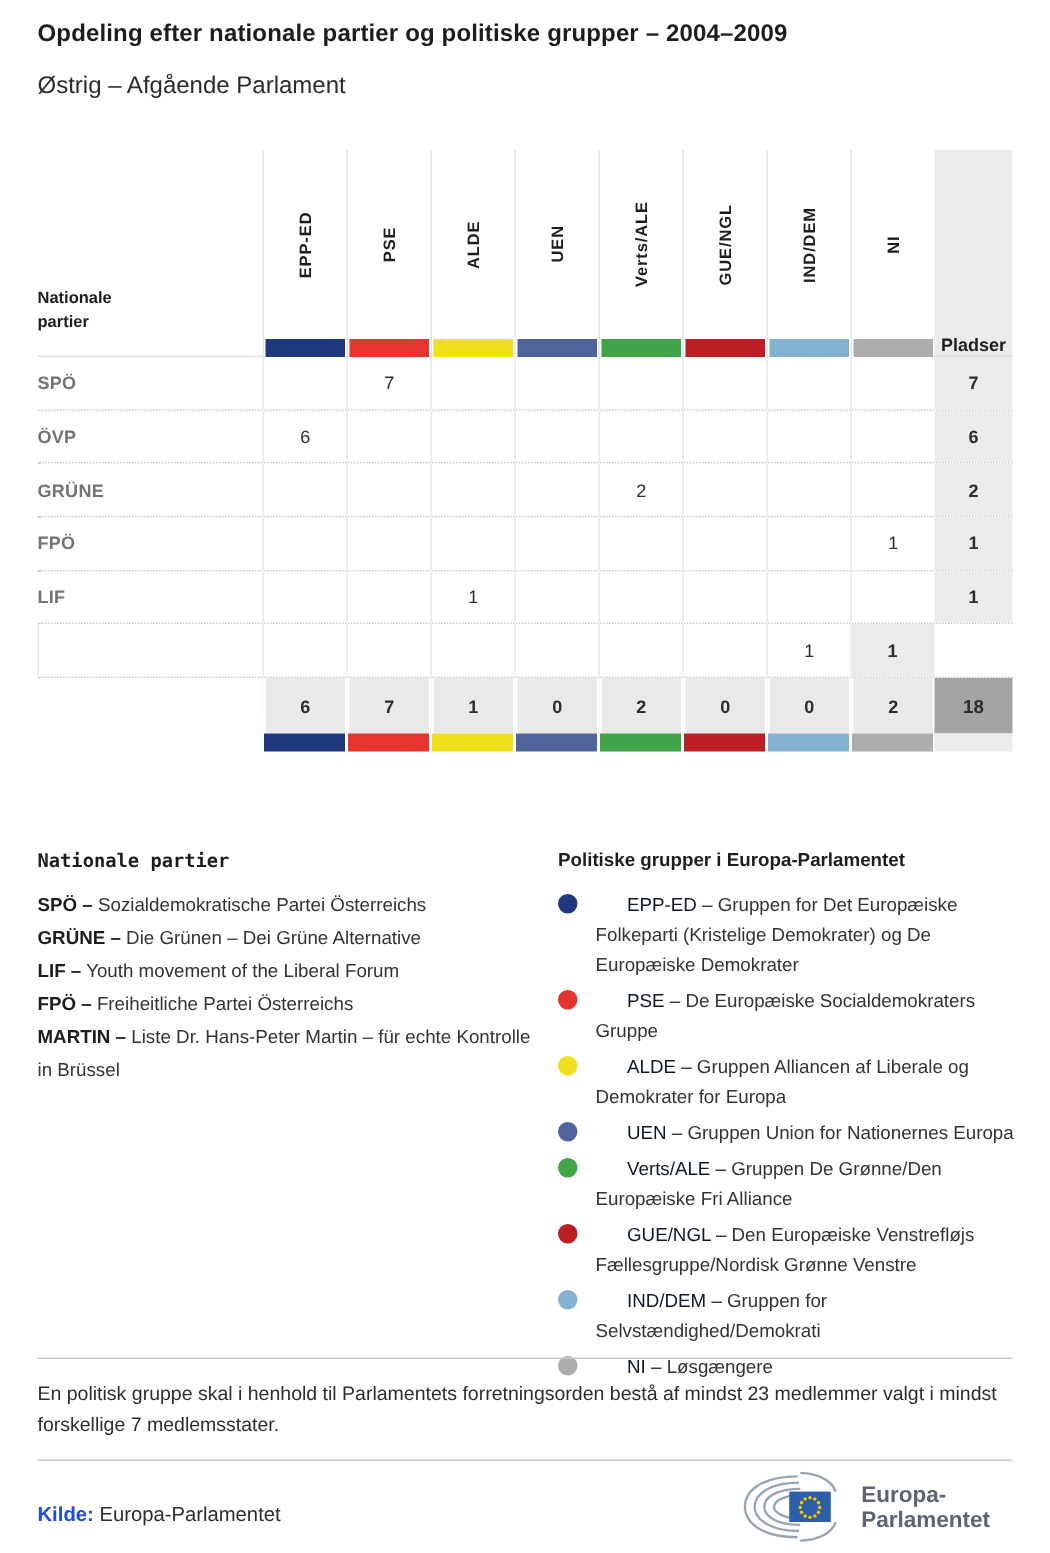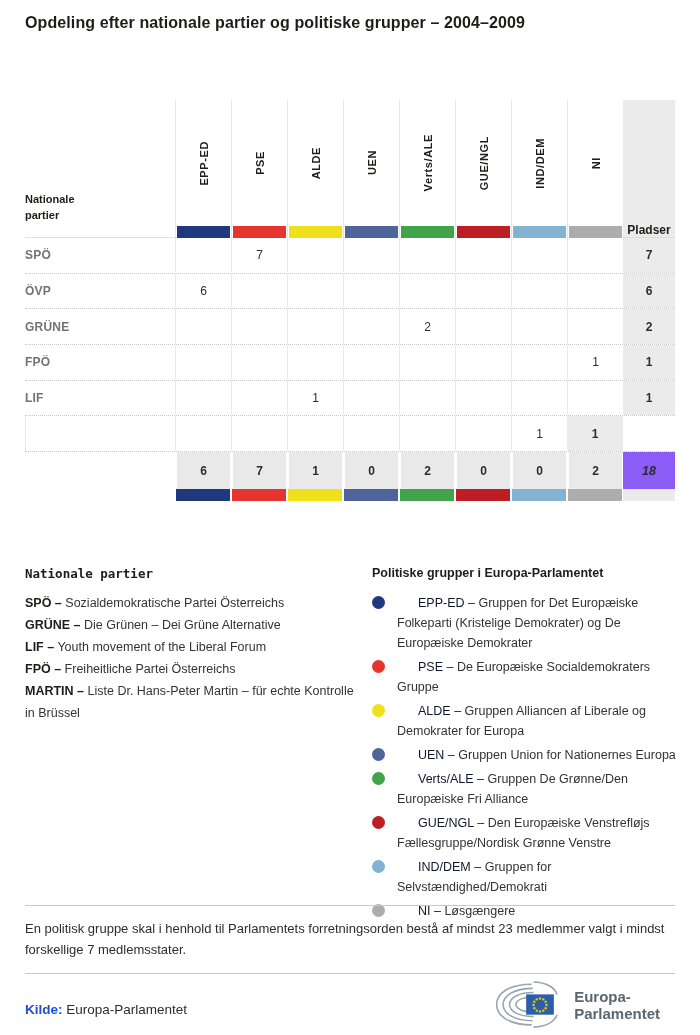--- a/index.html
+++ b/index.html
@@ -25,21 +25,21 @@
   .trow { height:34.7px; }
   .tbody .trow { border-top:1px dotted #c9c9c9; }
   .tbody .trow:first-child { border-top:none; }
   .td { display:flex; align-items:center; justify-content:center; font-size:12px; color:#2d2d2d; border-left:1px solid #e8e8e8; }
   .td.lbl { justify-content:flex-start; border-left:none; font-weight:700; font-size:12px; color:#737373; letter-spacing:.2px; }
   .td.pl { background:#ebebeb; font-weight:700; border-left:none; }
 
   .totals { height:37px; border-top:1px dotted #c9c9c9; }
   .td.tlbl { border:none; }
   .td.tt { background:#e9e9e9; font-weight:700; border-left:2px solid #fff; border-right:1px solid #fff; }
-  .td.tpl { background:#8b5cf6; font-weight:700; font-size:12.5px; border-left:none;font-style:italic; }
+  .td.tpl { background:#a3a3a3; font-weight:700; font-size:12.5px; border-left:none; }
 
   .barrow { height:12px; }
   .bbar { margin:0 1px; }
   .bpl { background:#ebebeb; }
 
   
   .legend-left { position:absolute; left:25px; top:566px; width:332px; }
   .ll-heading { margin:0 0 11px 0; font-family:"DejaVu Sans Mono","Liberation Mono",monospace; font-size:12.5px; font-weight:700; color:#1d1d1b; }
   .ll-item { font-size:12.5px; line-height:22px; color:#333; }
   .ll-item .code { font-weight:700; color:#1d1d1b; }
@@ -57,20 +57,21 @@
   .source .slabel { font-weight:700; color:#1d4ed8; }
   .ep-logo { position:absolute; right:40px; top:981px; display:flex; align-items:center; }
   .ep-logo-text { margin-left:7px; font-size:15px; font-weight:700; color:#5a6770; line-height:17px; }
 </style>
 </head>
 <body>
 
 <div class="page">
 
   <h1 class="title">Opdeling efter nationale partier og politiske grupper – 2004–2009</h1>
+  <h2 class="subtitle">Østrig – Afgående Parlament</h2>
 
   <div class="seats-table">
 
     <div class="thead grid">
       <div class="th-label">
           <span>Nationale partier</span>
         </div>
       <div class="th-col">
           <div class="vwrap">
             <span class="vlabel">EPP-ED</span>

